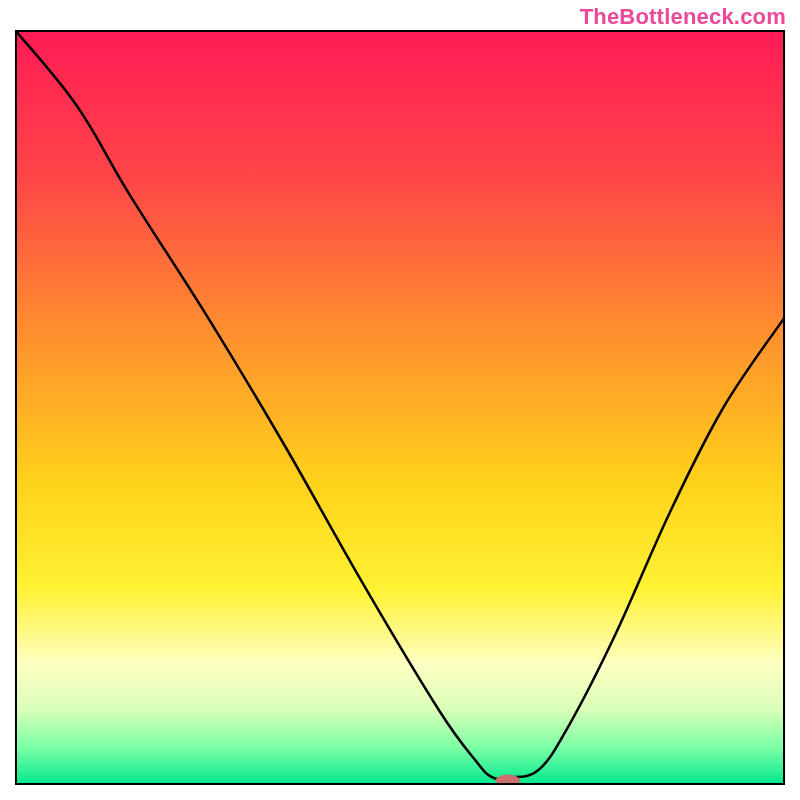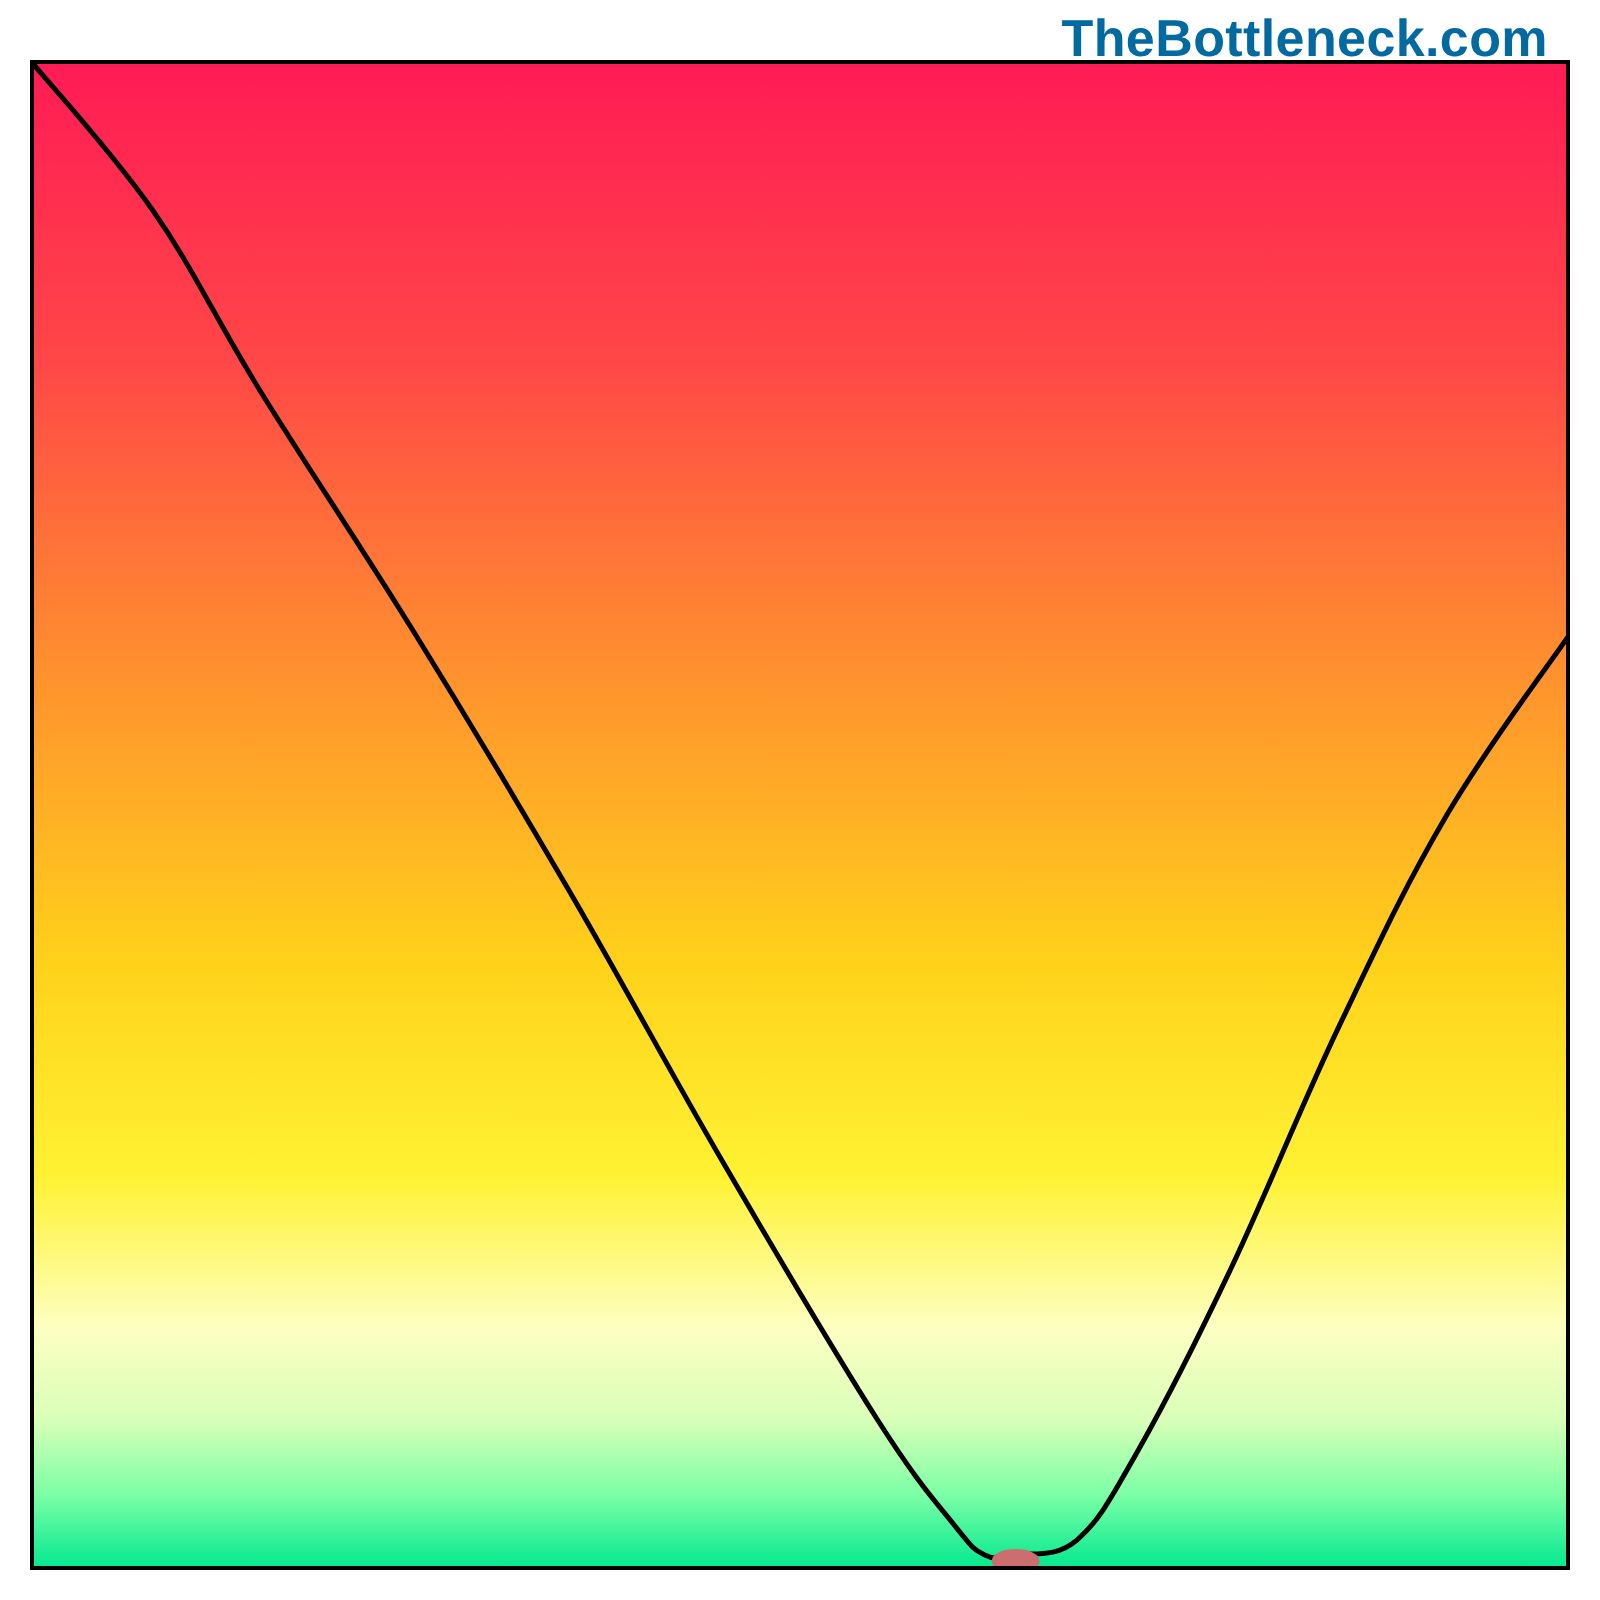--- a/index.html
+++ b/index.html
@@ -12,24 +12,24 @@
     overflow: hidden;
   }
   .frame {
     position: relative;
     width: 800px;
     height: 800px;
   }
   .watermark {
     position: absolute;
     top: 4px;
-    right: 26px;
-    font-size: 26px;
+    right: 14px;
+    font-size: 22px;
     font-weight: 600;
-    color: #0369a1;
+    color: #ec4899;
     letter-spacing: 0.2px;
     z-index: 5;
   }
   .plot-wrapper {
     position: absolute;
     left: 15px;
     top: 30px;
     width: 770px;
     height: 755px;
   }

